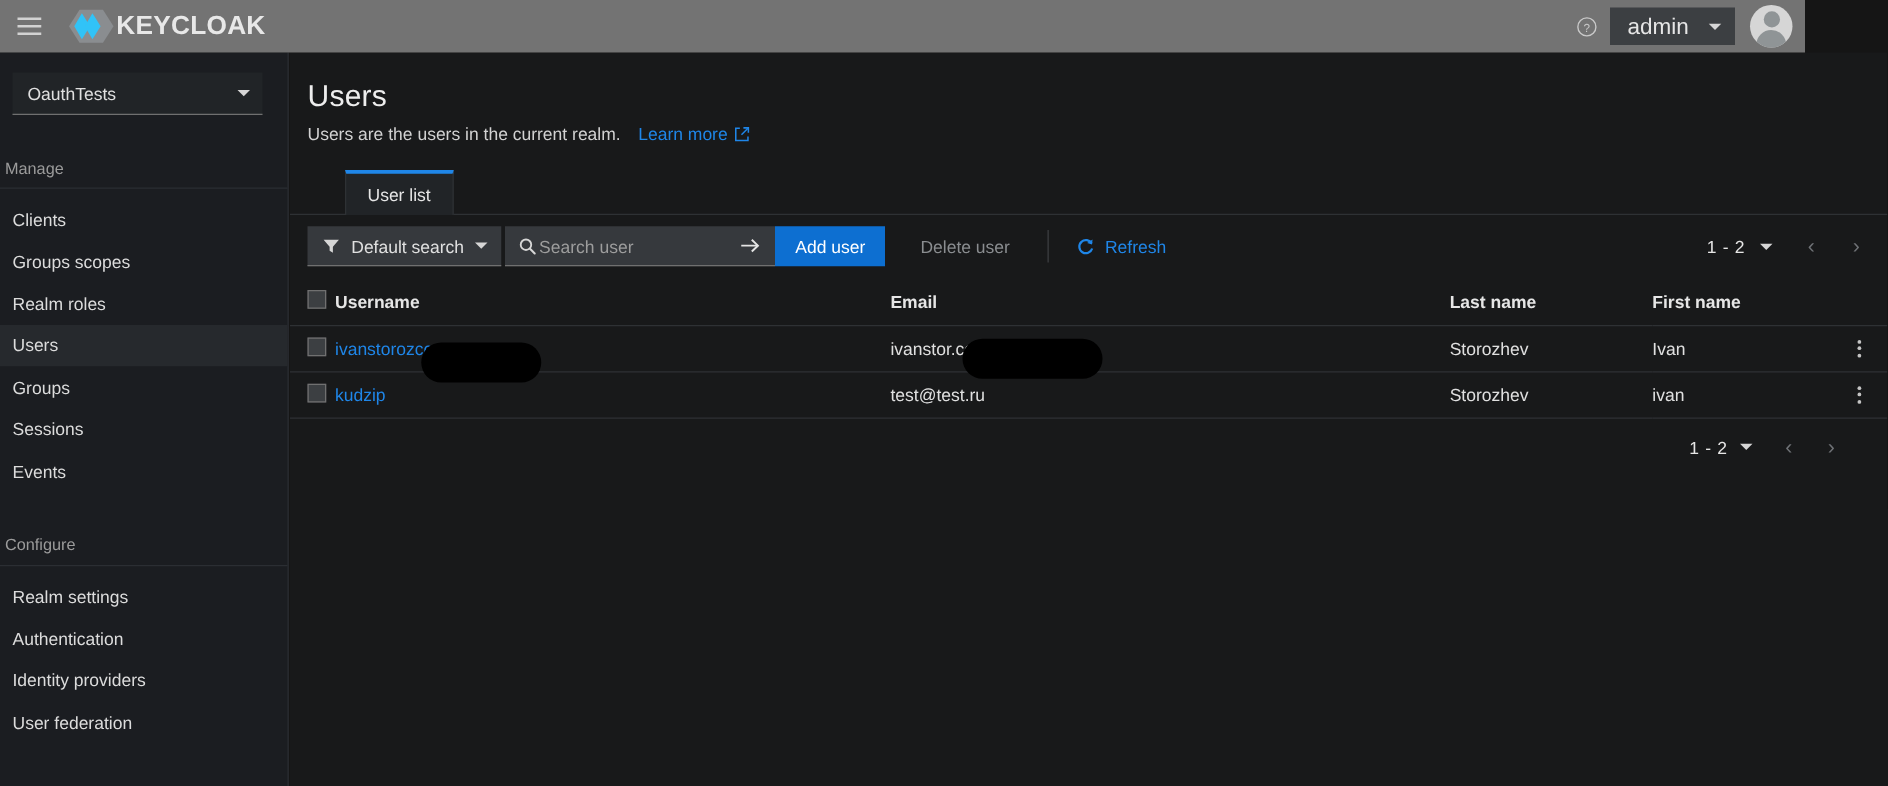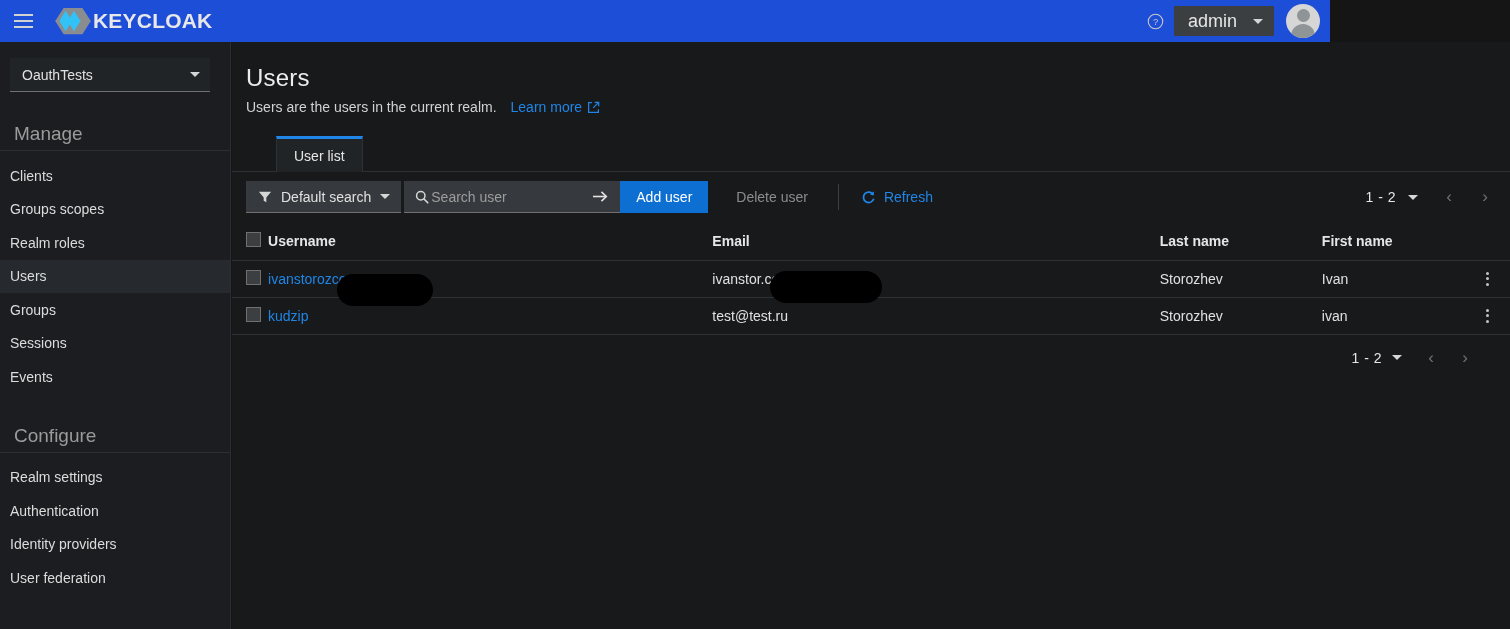--- a/index.html
+++ b/index.html
@@ -7,22 +7,22 @@
     width: 1510px; height: 629px;
     background: #151515;
     font-family: "Liberation Sans", sans-serif;
     overflow: hidden;
   }
   body { position: relative; }
 
   
   .masthead {
     position: absolute; top: 0; left: 0;
-    width: 1330px; height: 42px;
-    background: #1d4ed8;
+    width: 1444px; height: 42px;
+    background: #737373;
     display: flex; align-items: center;
     z-index: 5;
   }
   .hamburger {
     width: 46px; height: 42px;
     display: flex; flex-direction: column; align-items: center; justify-content: center;
     gap: 4px; cursor: pointer;
   }
   .hamburger span {
     display: block; width: 19px; height: 2px; background: #d2d2d2;
@@ -77,22 +77,22 @@
   .realm-wrap { padding: 16px 10px 0 10px; }
   .realm-select {
     height: 34px; width: 200px;
     background: #212427;
     border-bottom: 1px solid #707070;
     display: flex; align-items: center; justify-content: space-between;
     padding: 0 10px 0 12px; cursor: pointer;
   }
   .realm-name { font-size: 14px; color: #e0e0e0; }
   .nav-section-head {
-    font-size: 19px; color: #9b9b9b;
-    padding: 0 0 0 14px; height: 32px; display: flex; align-items: center;
+    font-size: 13px; color: #9b9b9b;
+    padding: 0 0 0 4px; height: 32px; display: flex; align-items: center;
   }
   .nav-divider { height: 1px; background: #2b2e33; margin: 0; }
   .nav-list { list-style: none; }
   .nav-item {
     height: 33.5px; display: flex; align-items: center;
     padding-left: 10px; font-size: 14px; color: #dcdcdc;
     cursor: pointer;
   }
   .nav-item.active { background: #26292d; }
   .nav-gap { height: 26px; }

